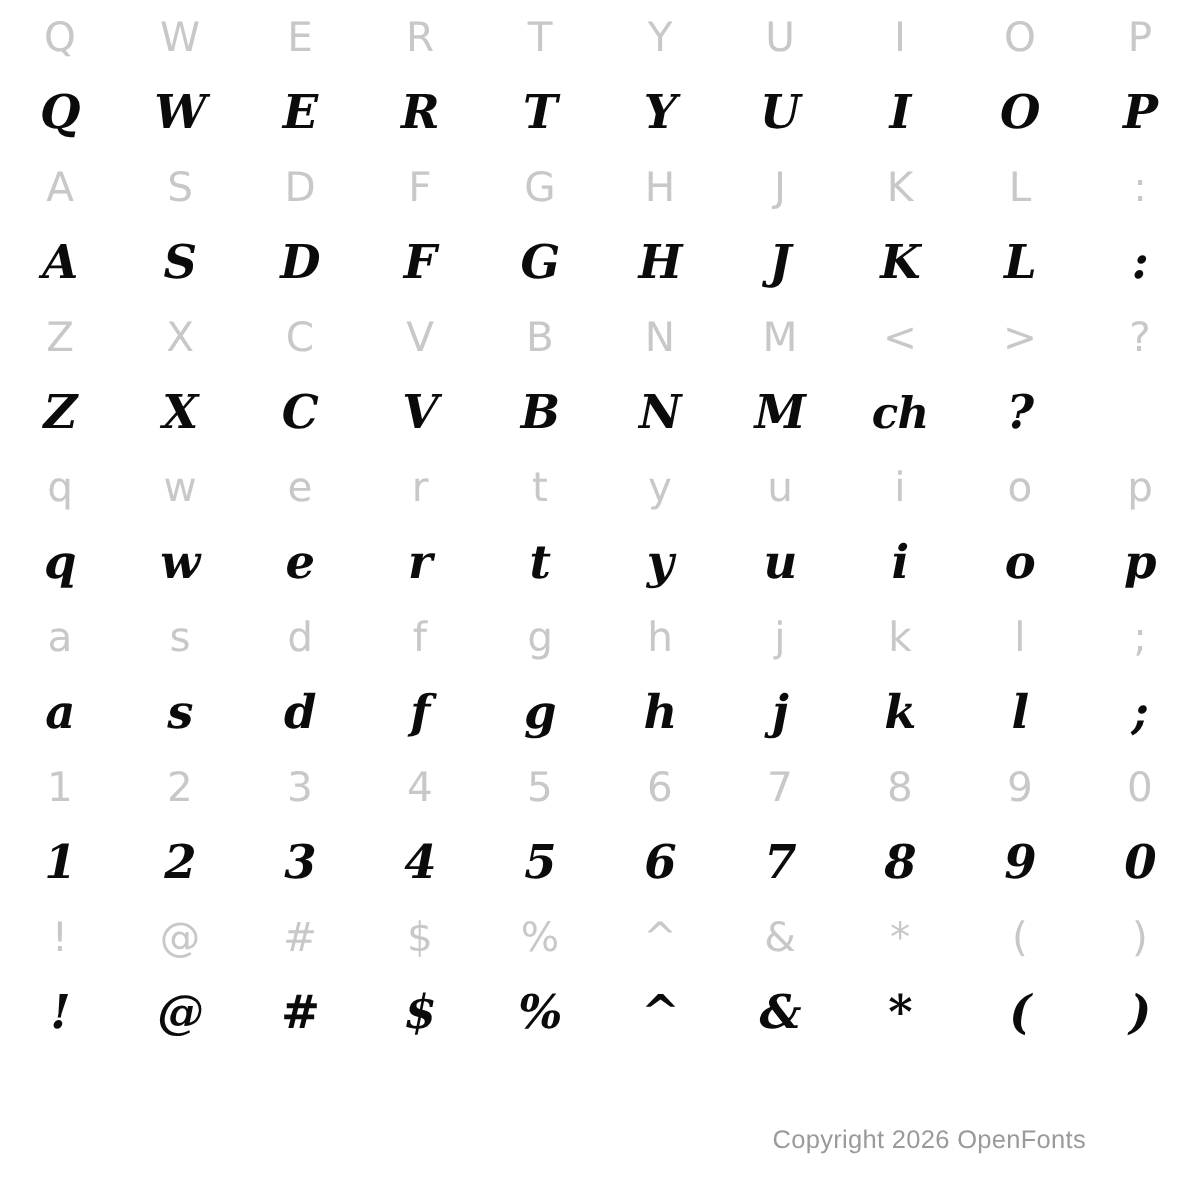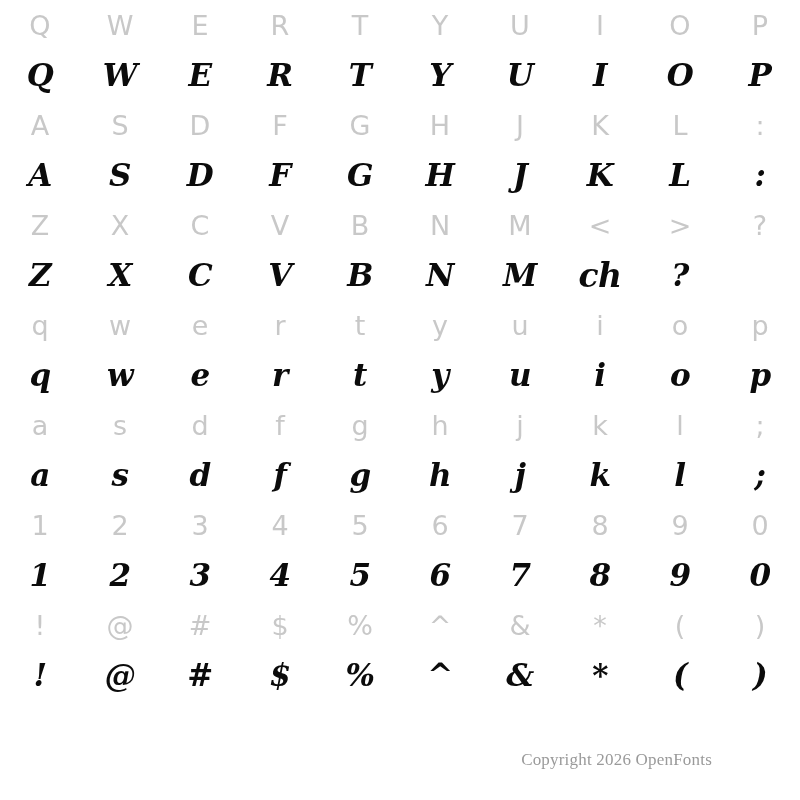--- a/index.html
+++ b/index.html
@@ -69,30 +69,30 @@
     font-weight: 700;
     font-style: italic;
     height: 50px;
     display: flex;
     align-items: center;
     justify-content: center;
     letter-spacing: -0.5px;
   }
 
   .row-sample .cell.lower {
-    font-size: 33px;
+    font-size: 29px;
     font-style: italic;
   }
 
   .copyright {
     position: absolute;
-    right: 88px;
+    right: 76px;
     bottom: 30px;
     color: #9a9a9a;
-    font-family: Liberation Serif, serif;
+    font-family: Liberation Sans, sans-serif;
     font-size: 17px;
     letter-spacing: 0.2px;
     white-space: nowrap;
   }
 </style>
 </head>
 <body>
 
 <div id="sheet">
   <div class="grid" id="grid">

